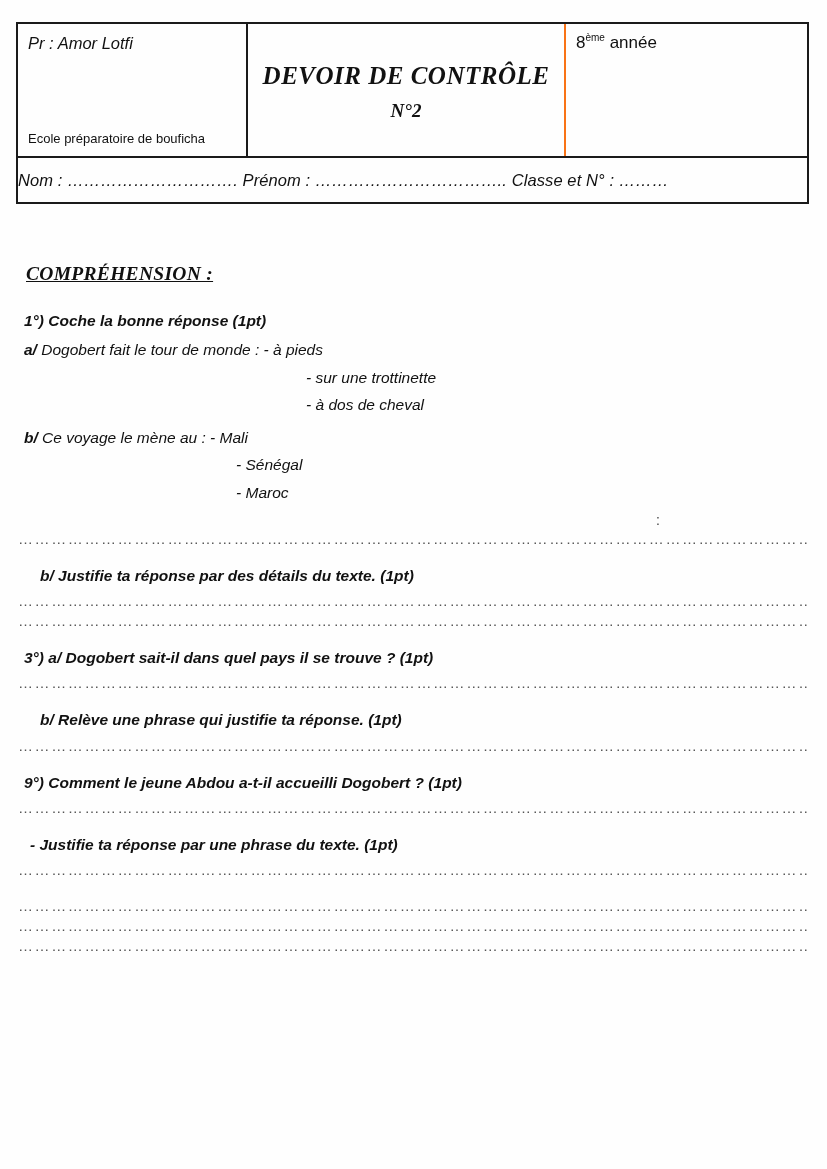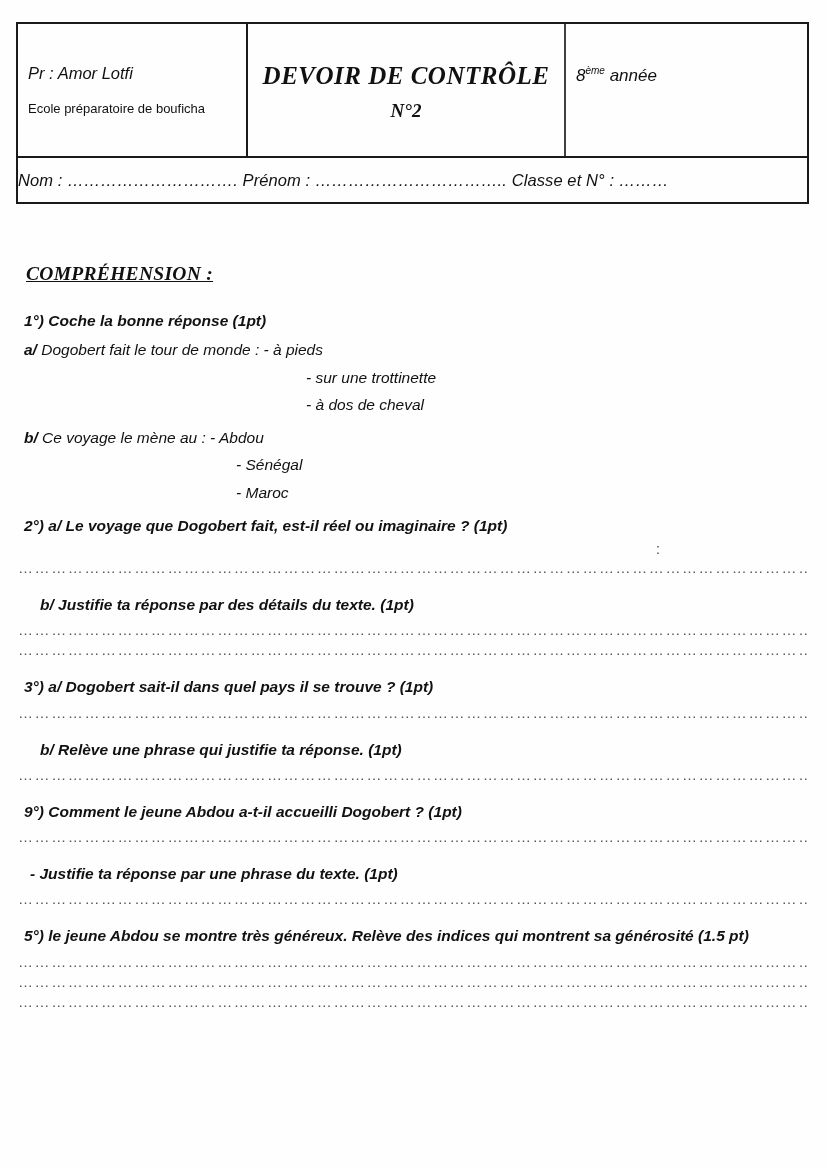--- a/index.html
+++ b/index.html
@@ -36,29 +36,29 @@
     display: flex;
     align-items: stretch;
     border-bottom: 2px solid #1a1a1a;
     min-height: 132px;
   }
   .hcell {
     box-sizing: border-box;
     padding: 8px 10px;
     display: flex;
     flex-direction: column;
-    justify-content: center;
+    justify-content: space-between;
   }
   .hcell.left {
     width: 230px;
     border-right: 2px solid #1a1a1a;
   }
   .hcell.mid {
     width: 318px;
-    border-right: 2px solid #404040;
+    border-right: 2px solid #f97316;
     justify-content: center;
     align-items: center;
   }
   .hcell.right {
     flex: 1;
   }
   .teacher-line {
     font-style: italic;
     font-size: 16.5px;
     line-height: 1.35;
@@ -79,21 +79,20 @@
   }
   .devoir-num {
     font-family: "Liberation Serif", serif;
     font-weight: bold;
     font-style: italic;
     font-size: 19px;
     text-align: center;
     margin-top: 6px;
   }
   .annee-line {
-    font-style: italic;
     font-size: 17px;
     margin-bottom: 30px;
   }
   .annee-line sup {
     font-size: 10px;
     vertical-align: super;
   }
   .matiere-line {
     font-style: italic;
     font-size: 17px;
@@ -245,27 +244,26 @@
     <div class="section-title">COMPRÉHENSION :</div>
 
     <div class="q">1°) Coche la bonne réponse (1pt)</div>
 
     <div class="plain"><span class="lead">a/</span><span> Dogobert fait le tour de monde : - à pieds</span></div>
     <div class="plain indent-1">- sur une trottinette</div>
     <div class="plain indent-1">- à dos de cheval</div>
 
     <div class="gap-sm"></div>
 
-    <div class="plain"><span class="lead">b/</span><span> Ce voyage le mène au : - Abdou</span></div>
+    <div class="plain"><span class="lead">b/</span><span> Ce voyage le mène au : - Mali</span></div>
     <div class="plain indent-2">- Sénégal</div>
     <div class="plain indent-2">- Maroc</div>
 
     <div class="gap-sm"></div>
 
-    <div class="q">2°) a/ Le voyage que Dogobert fait, est-il réel ou imaginaire ?   (1pt)</div>
     <div style="position:relative;height:14px;">
       <span class="colon-mark" style="left:640px; top:-2px;">:</span>
     </div>
     <div class="dots">……………………………………………………………………………………………………………………………………………………………………………</div>
 
     <div class="gap-md"></div>
 
     <div class="q sub">b/ Justifie ta réponse par des détails du texte. (1pt)</div>
     <div class="dots">……………………………………………………………………………………………………………………………………………………………………………</div>
     <div class="dots">……………………………………………………………………………………………………………………………………………………………………………</div>
@@ -285,21 +283,20 @@
     <div class="q">9°) Comment le jeune Abdou a-t-il accueilli Dogobert ? (1pt)</div>
     <div class="dots">……………………………………………………………………………………………………………………………………………………………………………</div>
 
     <div class="gap-md"></div>
 
     <div class="q sub" style="margin-left:14px;">- Justifie ta réponse par une phrase du texte. (1pt)</div>
     <div class="dots">……………………………………………………………………………………………………………………………………………………………………………</div>
 
     <div class="gap-md"></div>
 
-    <div class="q">5°) le jeune Abdou se montre très généreux. Relève des indices qui montrent sa générosité (1.5 pt)</div>
     <div class="dots">……………………………………………………………………………………………………………………………………………………………………………</div>
     <div class="dots">……………………………………………………………………………………………………………………………………………………………………………</div>
     <div class="dots">……………………………………………………………………………………………………………………………………………………………………………</div>
 
   </div>
 
 
 </div>
 
 </body></html>

